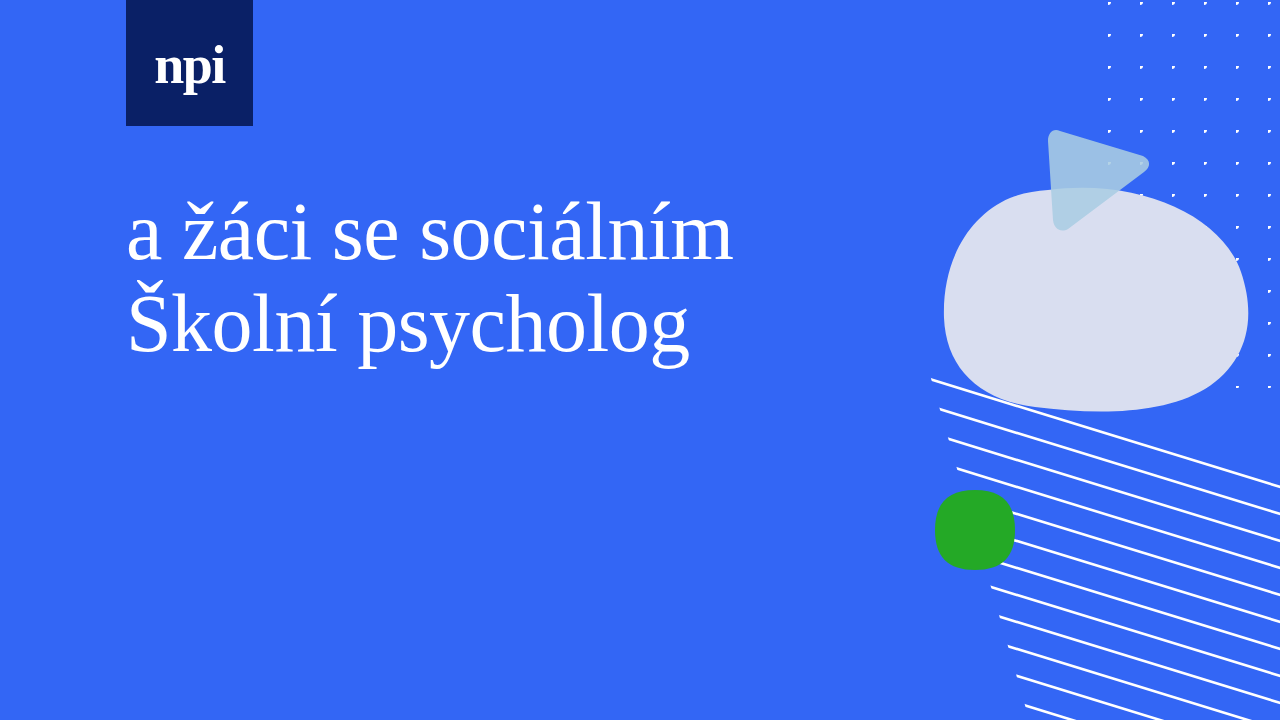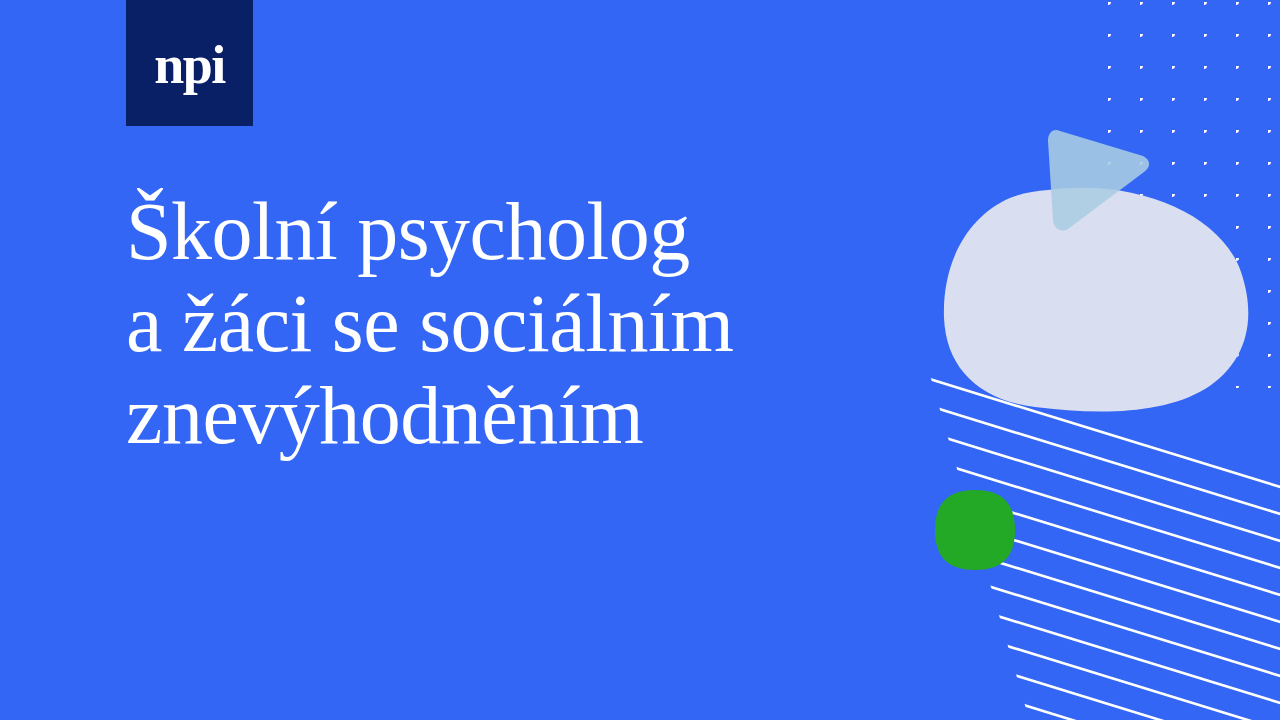--- a/index.html
+++ b/index.html
@@ -135,18 +135,17 @@
              C 1015 557, 1002 570, 975 570
              C 948 570, 935 557, 935 530
              C 935 503, 948 490, 975 490 Z"></path>
   </svg>
 
   <div id="logo-box">
     <span id="logo-text">npi</span>
   </div>
 
   <div id="title-block">
+    <div class="title-line">a žáci se sociálním</div>
     <div class="title-line">Školní psycholog</div>
-    <div class="title-line">a žáci se sociálním</div>
-    <div class="title-line">znevýhodněním</div>
   </div>
 
 </div>
 
 </body></html>

